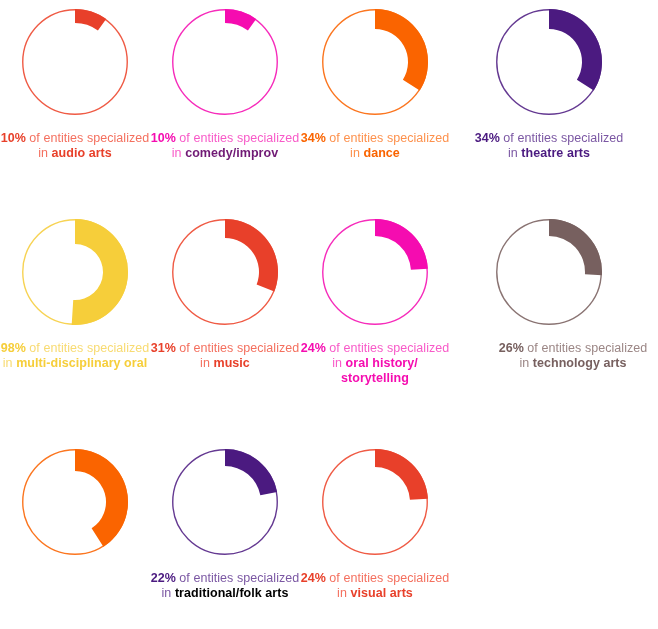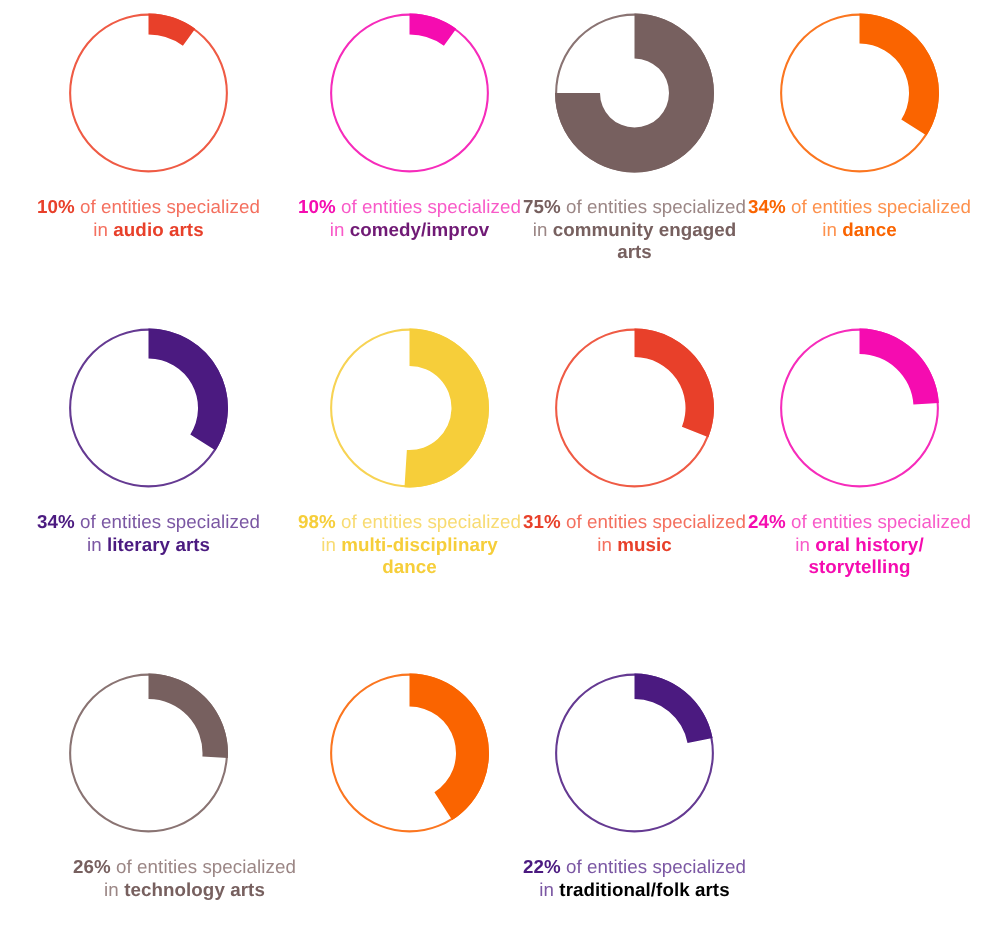--- a/index.html
+++ b/index.html
@@ -78,52 +78,43 @@
         <svg viewBox="0 0 112 112">
           <circle cx="56" cy="56" r="52.25" fill="none" stroke="#f62cbb" stroke-width="1.4"></circle>
           <path d="M 56 3 A 53 53 0 0 1 87.15261837150108 13.122099298127786 L 78.92362483940646 24.44833721937705 A 39 39 0 0 0 56 17 Z" fill="#f50cb0"></path>
         </svg>
       </div>
       <div class="caption" style="color: rgb(248, 90, 200);"><span class="pct" style="color: rgb(245, 12, 176);">10%</span> <span class="mid">of entities specialized in</span> <span class="subject" style="color: #701a75;">comedy/improv</span></div>
     </div>
     <div class="cell">
       <div class="donut-wrap">
         <svg viewBox="0 0 112 112">
-          <circle cx="56" cy="56" r="52.25" fill="none" stroke="#8a7473" stroke-width="1.4"></circle>
-          <path d="M 56 3 A 53 53 0 1 1 3 56.00000000000001 L 33 56 A 23 23 0 1 0 56 33 Z" fill="#77605f"></path>
-        </svg>
-      </div>
-      <div class="caption" style="color: rgb(155, 134, 133);"><span class="pct" style="color: rgb(119, 96, 95);">75%</span> <span class="mid">of entities specialized in</span> <span class="subject" style="color: rgb(119, 96, 95);">community engaged arts</span></div>
-    </div>
-    <div class="cell">
-      <div class="donut-wrap">
-        <svg viewBox="0 0 112 112">
           <circle cx="56" cy="56" r="52.25" fill="none" stroke="#fb7620" stroke-width="1.4"></circle>
           <path d="M 56 3 A 53 53 0 0 1 100.74938005160678 84.39882013388683 L 83.86282154156649 73.6822842343069 A 33 33 0 0 0 56 23 Z" fill="#fa6400"></path>
         </svg>
       </div>
       <div class="caption" style="color: rgb(253, 145, 77);"><span class="pct" style="color: rgb(250, 100, 0);">34%</span> <span class="mid">of entities specialized in</span> <span class="subject" style="color: rgb(250, 100, 0);">dance</span></div>
     </div>
     <div class="cell">
       <div class="donut-wrap">
         <svg viewBox="0 0 112 112">
           <circle cx="56" cy="56" r="52.25" fill="none" stroke="#653a92" stroke-width="1.4"></circle>
           <path d="M 56 3 A 53 53 0 0 1 100.74938005160678 84.39882013388683 L 83.86282154156649 73.6822842343069 A 33 33 0 0 0 56 23 Z" fill="#4b1a80"></path>
         </svg>
       </div>
-      <div class="caption" style="color: rgb(123, 87, 163);"><span class="pct" style="color: rgb(75, 26, 128);">34%</span> <span class="mid">of entities specialized in</span> <span class="subject" style="color: rgb(75, 26, 128);">literary arts</span></div>
+      <div class="caption" style="color: rgb(123, 87, 163);"><span class="pct" style="color: rgb(75, 26, 128);">34%</span> <span class="mid">of entities specialized in</span> <span class="subject" style="color: rgb(75, 26, 128);">theatre arts</span></div>
     </div>
     <div class="cell">
       <div class="donut-wrap">
         <svg viewBox="0 0 112 112">
           <circle cx="56" cy="56" r="52.25" fill="none" stroke="#f7d354" stroke-width="1.4"></circle>
           <path d="M 56 3 A 53 53 0 1 1 52.67210246494639 108.89541660669839 L 54.24186545317922 83.94474839599161 A 28 28 0 1 0 56 28 Z" fill="#f6ce3a"></path>
         </svg>
       </div>
-      <div class="caption" style="color: rgb(248, 219, 114);"><span class="pct" style="color: rgb(246, 206, 58);">98%</span> <span class="mid">of entities specialized in</span> <span class="subject" style="color: rgb(246, 206, 58);">multi-disciplinary dance</span></div>
+      <div class="caption" style="color: rgb(248, 219, 114);"><span class="pct" style="color: rgb(246, 206, 58);">98%</span> <span class="mid">of entities specialized in</span> <span class="subject" style="color: rgb(246, 206, 58);">multi-disciplinary oral</span></div>
     </div>
     <div class="cell">
       <div class="donut-wrap">
         <svg viewBox="0 0 112 112">
           <circle cx="56" cy="56" r="52.25" fill="none" stroke="#ef5b45" stroke-width="1.4"></circle>
           <path d="M 56 3 A 53 53 0 0 1 105.27815375207732 75.51060129228793 L 87.61240052020054 68.51623479127906 A 34 34 0 0 0 56 22 Z" fill="#e8402a"></path>
         </svg>
       </div>
       <div class="caption" style="color: rgb(244, 112, 95);"><span class="pct" style="color: rgb(232, 64, 42);">31%</span> <span class="mid">of entities specialized in</span> <span class="subject" style="color: rgb(232, 64, 42);">music</span></div>
     </div>
@@ -155,13 +146,22 @@
     </div>
     <div class="cell">
       <div class="donut-wrap">
         <svg viewBox="0 0 112 112">
           <circle cx="56" cy="56" r="52.25" fill="none" stroke="#653a92" stroke-width="1.4"></circle>
           <path d="M 56 3 A 53 53 0 0 1 108.06122428862051 46.068790326956595 L 91.3623410262328 49.25427267491391 A 36 36 0 0 0 56 20 Z" fill="#4b1a80"></path>
         </svg>
       </div>
       <div class="caption" style="color: rgb(123, 87, 163);"><span class="pct" style="color: rgb(75, 26, 128);">22%</span> <span class="mid">of entities specialized in</span> <span class="subject" style="color: #000000;">traditional/folk arts</span></div>
     </div>
+    <div class="cell">
+      <div class="donut-wrap">
+        <svg viewBox="0 0 112 112">
+          <circle cx="56" cy="56" r="52.25" fill="none" stroke="#ef5b45" stroke-width="1.4"></circle>
+          <path d="M 56 3 A 53 53 0 0 1 108.89541660669839 52.672102464946384 L 90.93093549498951 53.80233181647403 A 35 35 0 0 0 56 21 Z" fill="#e8402a"></path>
+        </svg>
+      </div>
+      <div class="caption" style="color: rgb(244, 112, 95);"><span class="pct" style="color: rgb(232, 64, 42);">24%</span> <span class="mid">of entities specialized in</span> <span class="subject" style="color: rgb(232, 64, 42);">visual arts</span></div>
+    </div>
   </div>
 
 </body></html>

